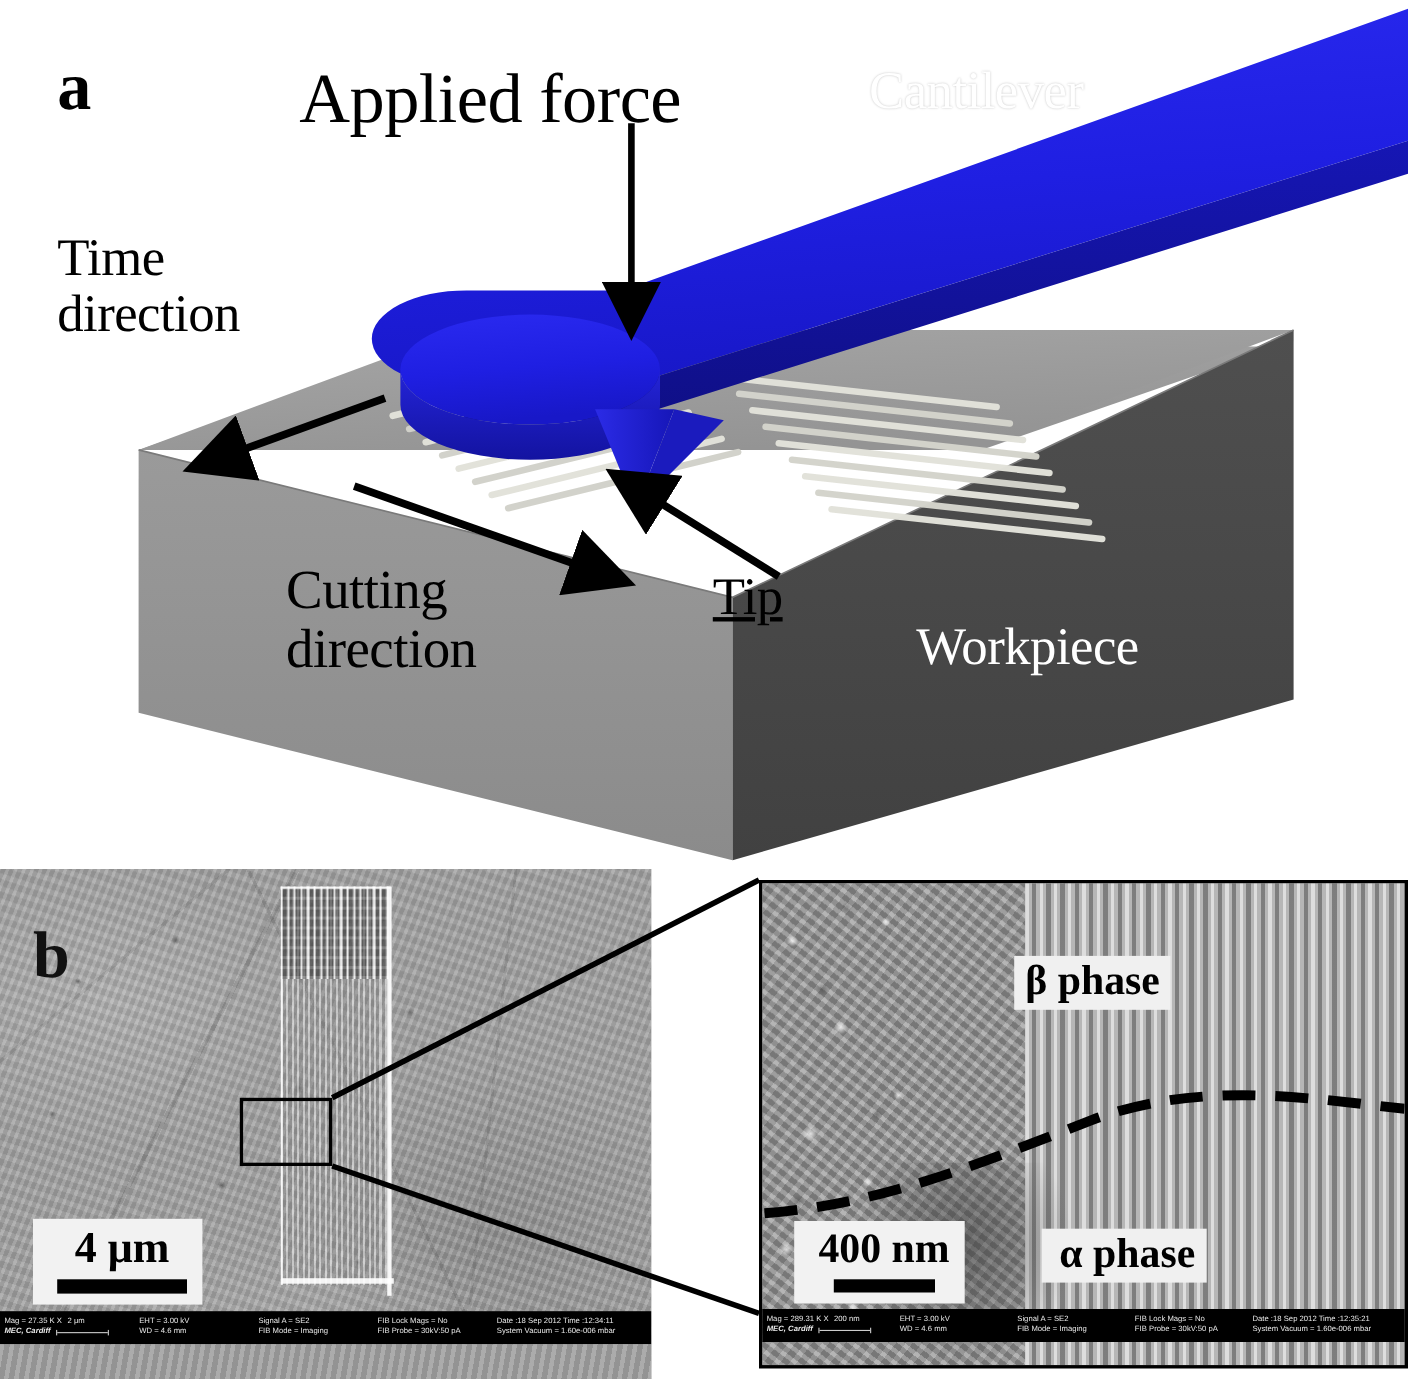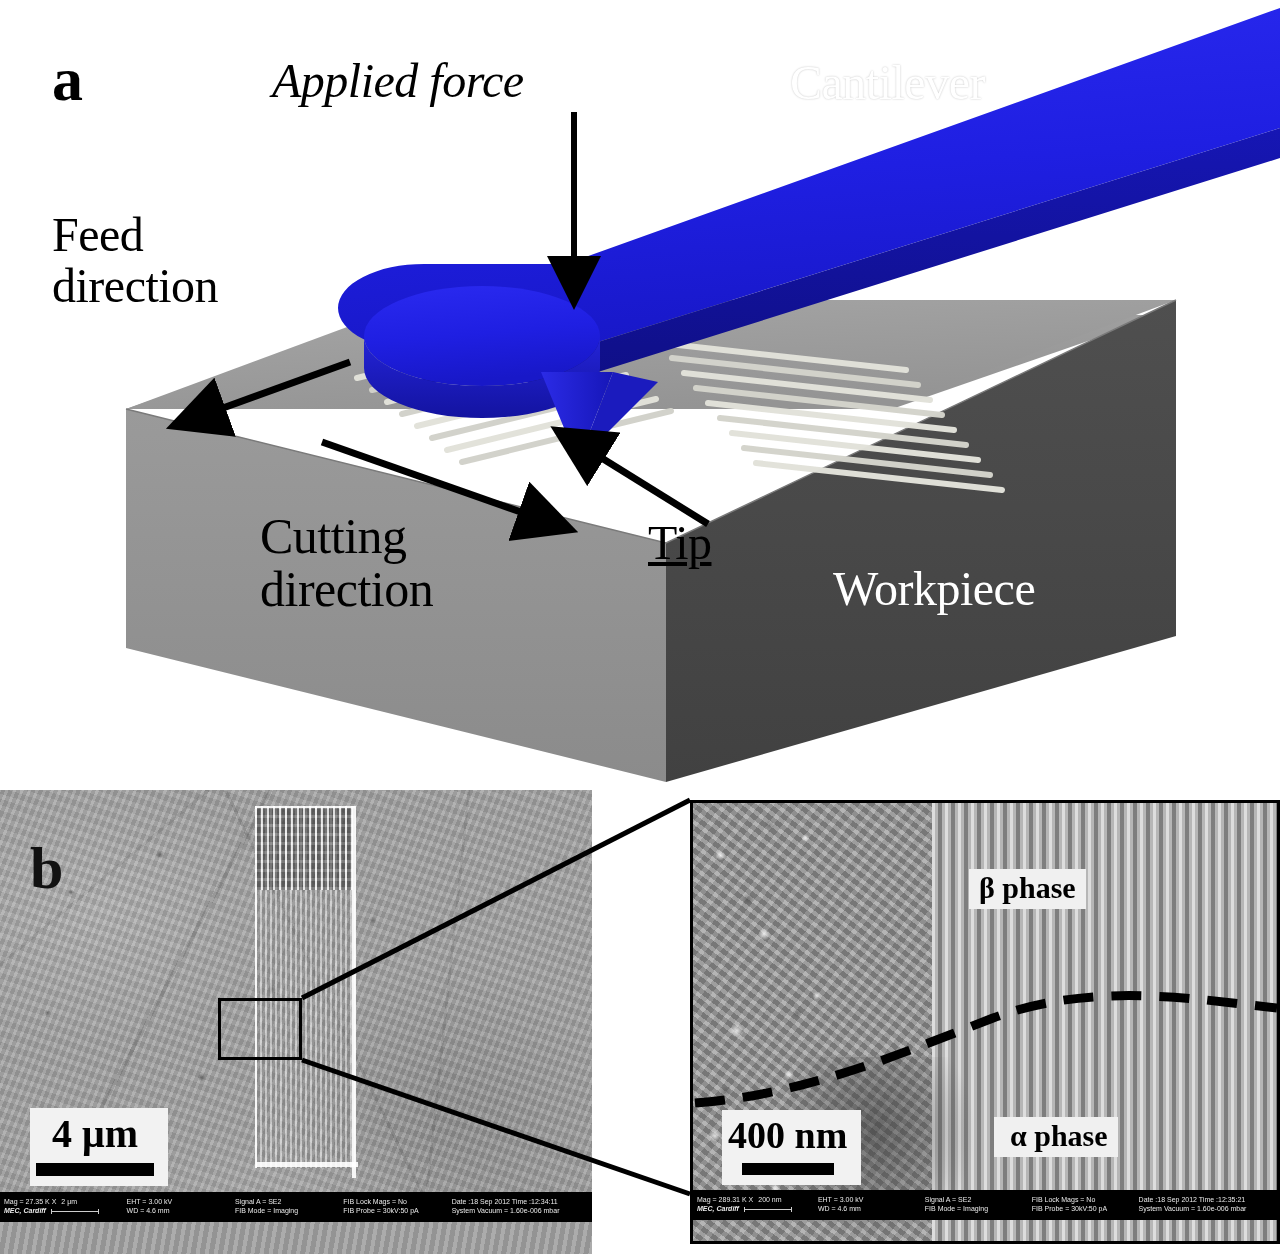--- a/index.html
+++ b/index.html
@@ -38,21 +38,21 @@
   #label-b { left: 30px; top: 838px; font-size: 60px; color:#111; }
 
   .sched-text {
     position: absolute;
     font-family: "Liberation Serif", "DejaVu Serif", serif;
     color: #000;
     line-height: 1.06;
     white-space: pre-line;
     letter-spacing: -0.5px;
   }
-  #txt-applied  { left: 272px; top: 56px;  font-size: 48px; font-style: italic; }
+  #txt-applied  { left: 272px; top: 56px;  font-size: 64px; }
   #txt-feed     { left: 52px;  top: 210px; font-size: 48px; }
   #txt-cutting  { left: 236px; top: 510px; font-size: 50px; margin-left: 24px; }
   #txt-tip      { left: 648px; top: 518px; font-size: 48px; text-decoration: underline; }
   #txt-cantilever {
     left: 790px; top: 58px; font-size: 48px;
     color: #ffffff;
     text-shadow: 0 0 2px rgba(0,0,0,0.25);
   }
   #txt-workpiece {
     left: 833px; top: 564px; font-size: 48px;
@@ -198,21 +198,21 @@
     background: radial-gradient(ellipse at 50% 40%, rgba(55,55,55,0.55), rgba(55,55,55,0) 72%);
   }
 
   .scalebar-box {
     position: absolute;
     background: #f2f2f2;
     display: flex;
     flex-direction: column;
     align-items: center;
     justify-content: center;
-    padding: 6px 14px 10px 6px;
+    padding: 6px 14px 10px 22px;
     box-sizing: border-box;
   }
   .scalebar-label {
     font-family: "Liberation Serif", "DejaVu Serif", serif;
     font-weight: bold;
     color: #000;
     line-height: 1;
   }
   .scalebar-line {
     background: #000;
@@ -225,24 +225,23 @@
   #scalebar-right .scalebar-label { font-size: 38px; text-align: center; }
   #scalebar-right .scalebar-line { width: 92px; height: 12px; }
 
   .phase-label {
     position: absolute;
     background: #f0f0f0;
     font-family: "Liberation Serif", "DejaVu Serif", serif;
     font-weight: bold;
     color: #000;
     padding: 2px 10px 4px 10px;
-    font-size: 30px;
+    font-size: 38px;
     line-height: 1.12;
     white-space: nowrap;
-    margin-left: 47px;
   }
   #label-beta  { left: 922px; top: 869px; }
   #label-alpha { left: 947px; top: 1117px; padding-left: 16px; }
 
   
   .infobar {
     position: absolute;
     background: #000;
     color: #e9e9e9;
     font-family: "Liberation Sans", "DejaVu Sans", sans-serif;
@@ -408,21 +407,21 @@
         <line x1="322" y1="442" x2="532" y2="516" stroke-width="7" marker-end="url(#arrowHead)"></line>
 
         <line x1="708" y1="524" x2="592" y2="452" stroke-width="7" marker-end="url(#arrowHead)"></line>
       </g>
     </svg>
 
     <div class="panel-letter" id="label-a">a</div>
 
     <div class="sched-text" id="txt-applied">Applied force</div>
 
-    <div class="sched-text" id="txt-feed">Feed
+    <div class="sched-text" id="txt-feed">Time
 direction</div>
 
     <div class="sched-text" id="txt-cutting">Cutting
 direction</div>
 
     <div class="sched-text" id="txt-tip">Tip</div>
 
     <div class="sched-text" id="txt-cantilever">Cantilever</div>
 
     <div class="sched-text" id="txt-workpiece">Workpiece</div>

